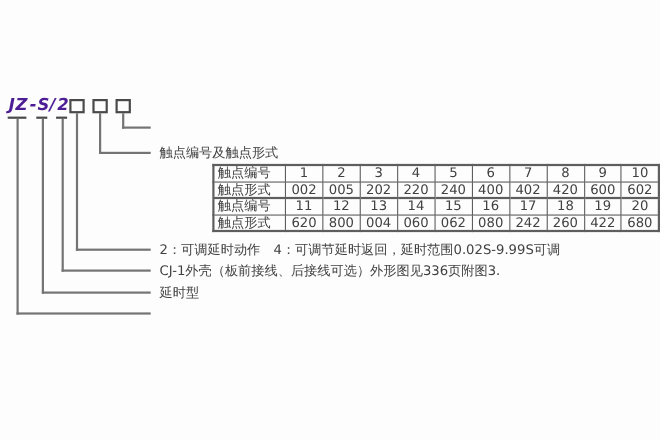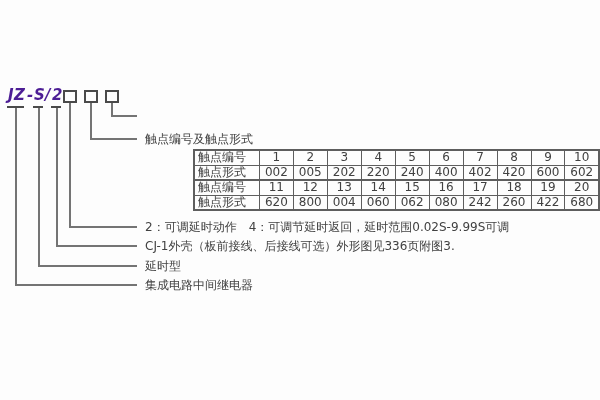--- a/index.html
+++ b/index.html
@@ -111,21 +111,20 @@
   <div class="leader" style="left:90px;top:103px;width:47px;height:37px"></div>
   <div class="leader" style="left:69px;top:103px;width:68px;height:125px"></div>
   <div class="leader" style="left:56px;top:108px;width:81px;height:139px"></div>
   <div class="leader" style="left:38px;top:108px;width:99px;height:159px"></div>
   <div class="leader" style="left:15px;top:108px;width:122px;height:178px"></div>
 
   <div class="ann" style="top:133px">触点编号及触点形式</div>
   <div class="ann" style="top:221px">2：可调延时动作　4：可调节延时返回，延时范围0.02S-9.99S可调</div>
   <div class="ann" style="top:240px">CJ-1外壳（板前接线、后接线可选）外形图见336页附图3.</div>
   <div class="ann" style="top:260px">延时型</div>
-  <div class="ann" style="top:279px">集成电路中间继电器</div>
 
   <table id="contact-table">
     <tbody>
         <tr>
           <th class="row-head">触点编号</th>
           <td class="val">1</td>
           <td class="val">2</td>
           <td class="val">3</td>
           <td class="val">4</td>
           <td class="val">5</td>

